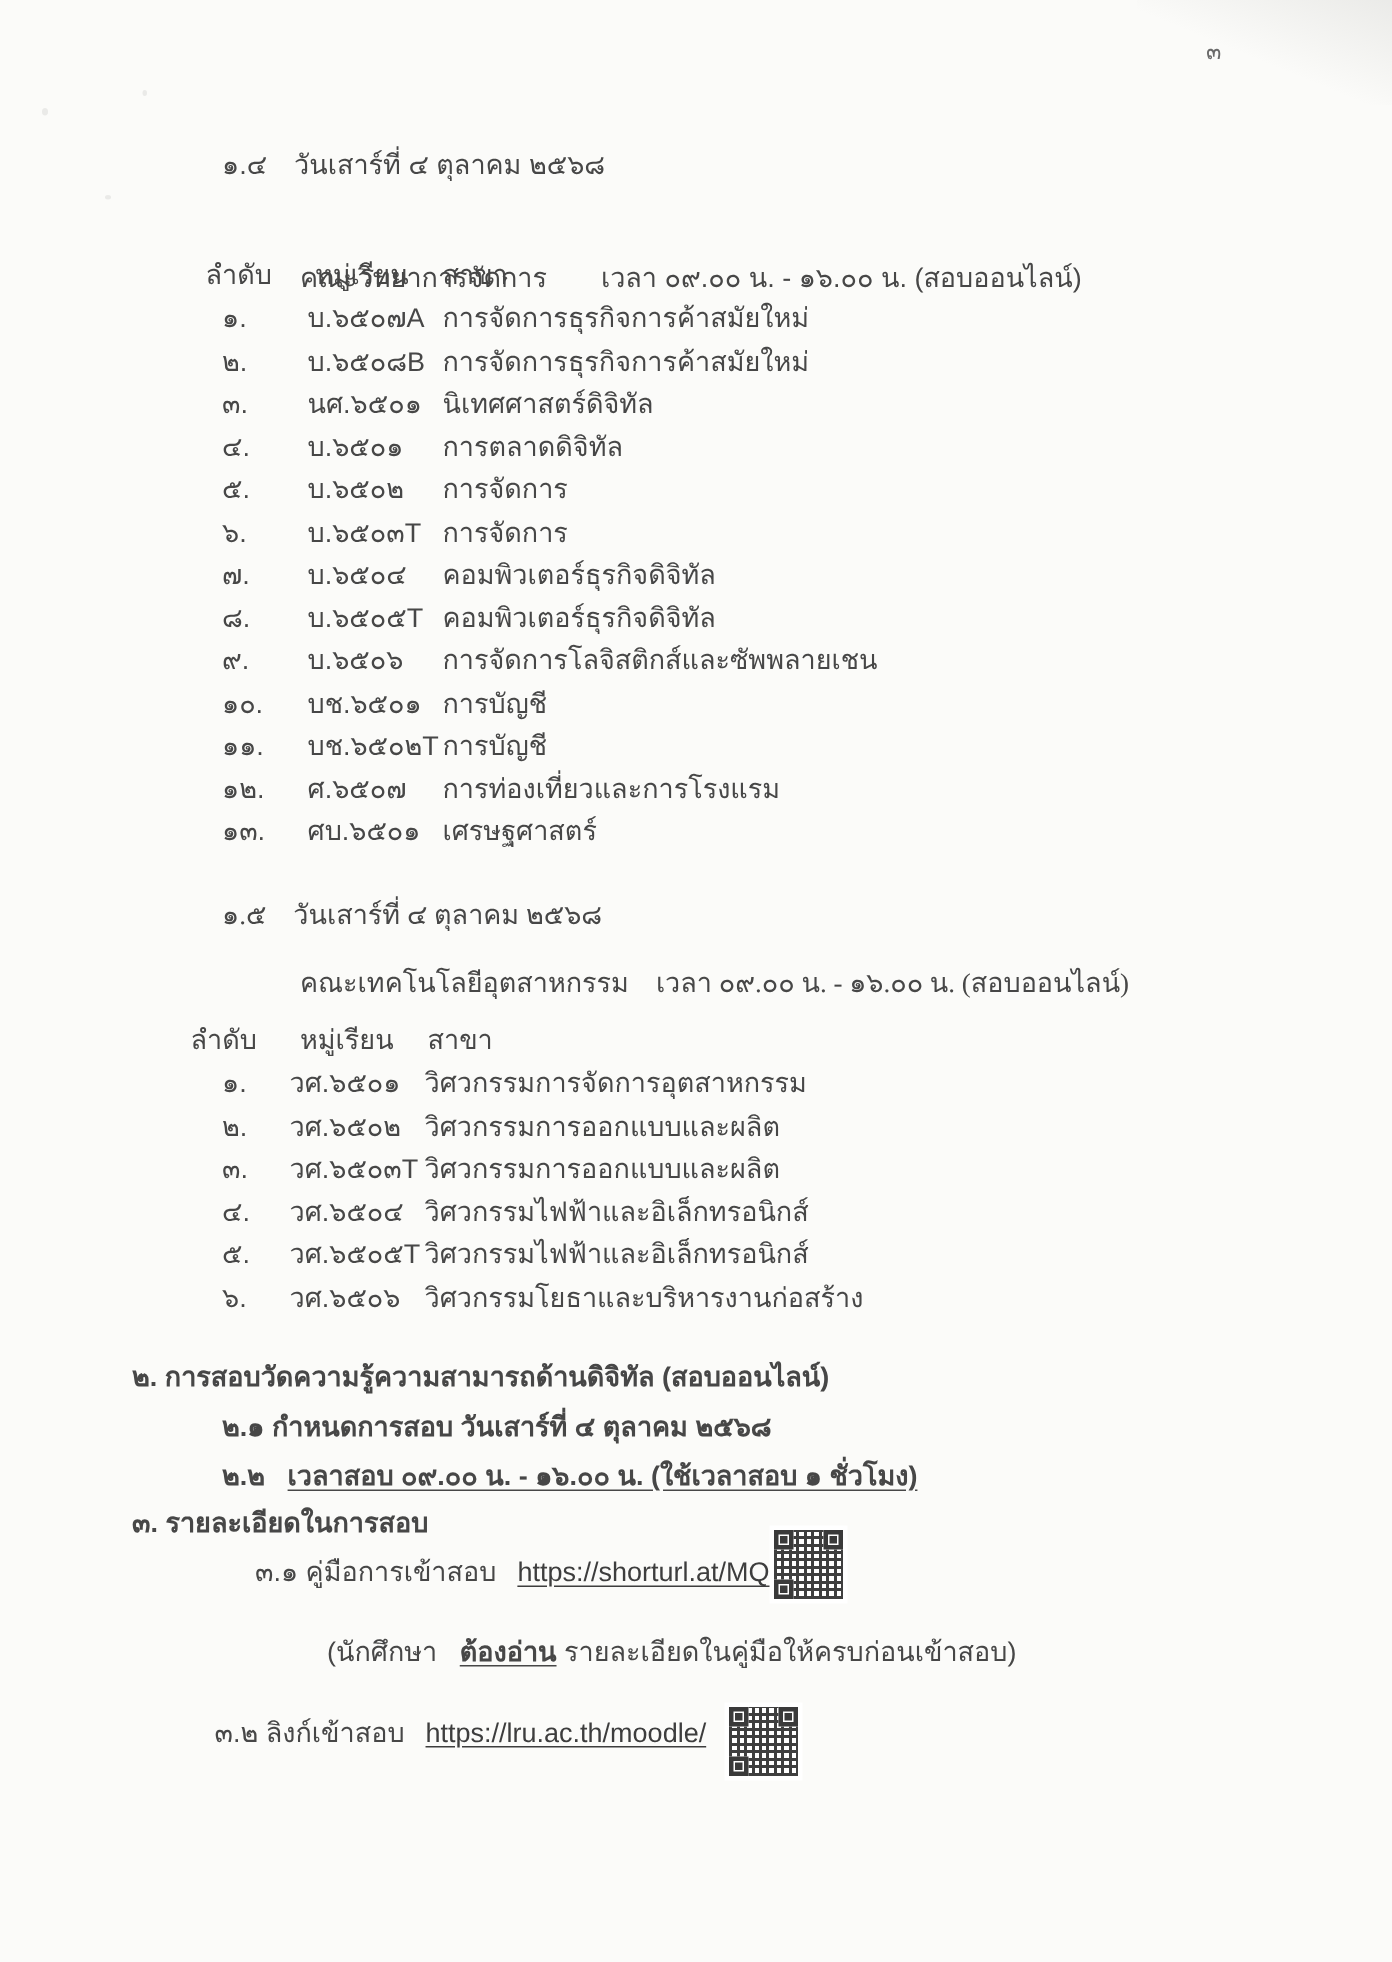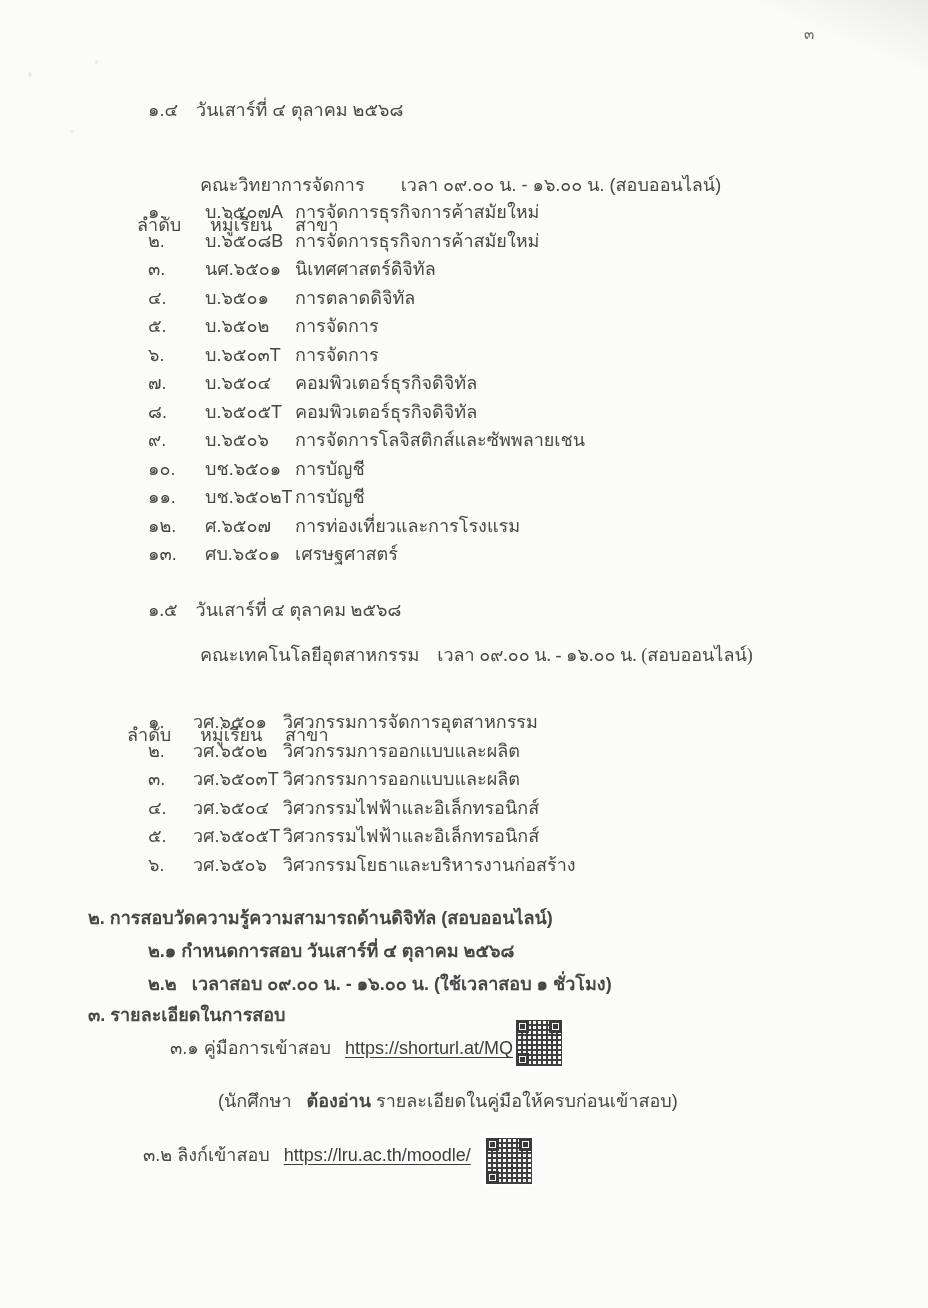--- a/index.html
+++ b/index.html
@@ -18,29 +18,29 @@
     background:linear-gradient(to bottom left, rgba(160,160,155,0.18), rgba(160,160,155,0) 55%);
     pointer-events:none;
   }
   .speck{position:absolute;background:rgba(90,90,90,0.10);border-radius:50%;}
 
   .abs{position:absolute;white-space:nowrap;}
   .t{font-size:18px;line-height:26px;}
   .pagenum{font-size:15px;color:#6a6a6a;}
 
   .bold{font-weight:700;}
-  .ul{text-underline-offset:3px;padding-left:10px;}
+  .ul{text-decoration:underline;text-underline-offset:3px;padding-left:10px;}
   .link{color:#3d3d3d;text-decoration:underline;text-underline-offset:3px;}
 
   .gap-lg{display:inline-block;width:36px;}
   .gap-md{display:inline-block;width:18px;}
   .gap-sm{display:inline-block;width:14px;}
 
   
-  .thead{display:flex;margin-top:42px;}
+  .thead{display:flex;}
   .thead .h1{width:73px;}
   .thead .h2{width:85px;}
   .trows .t-row{display:flex;height:28.5px;align-items:flex-start;}
   .trows .c0{width:57px;}
   .trows .c1{width:90px;}
   .t2rows .c0{width:45px;}
   .t2rows .c1{width:90px;}
 
   
   .qr{

